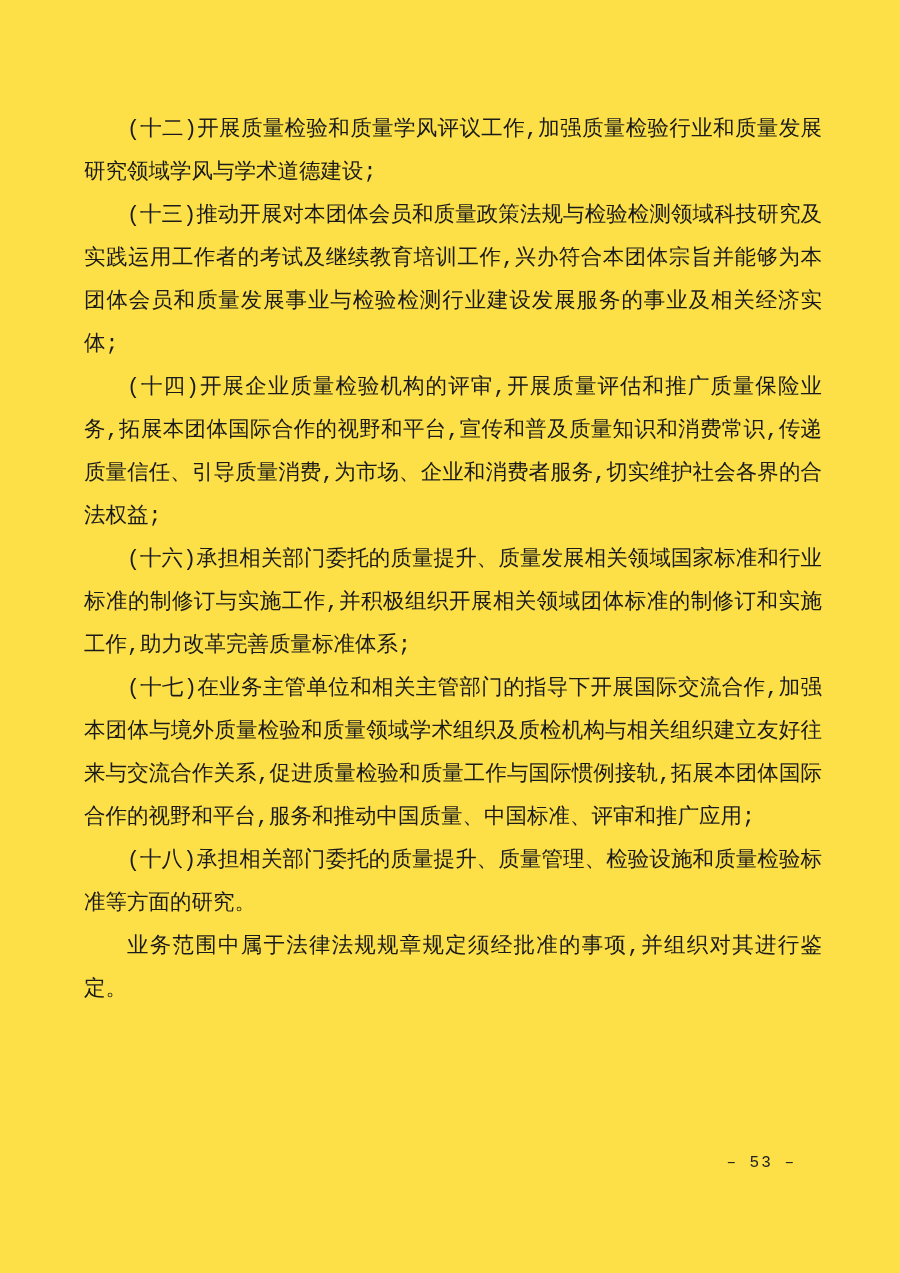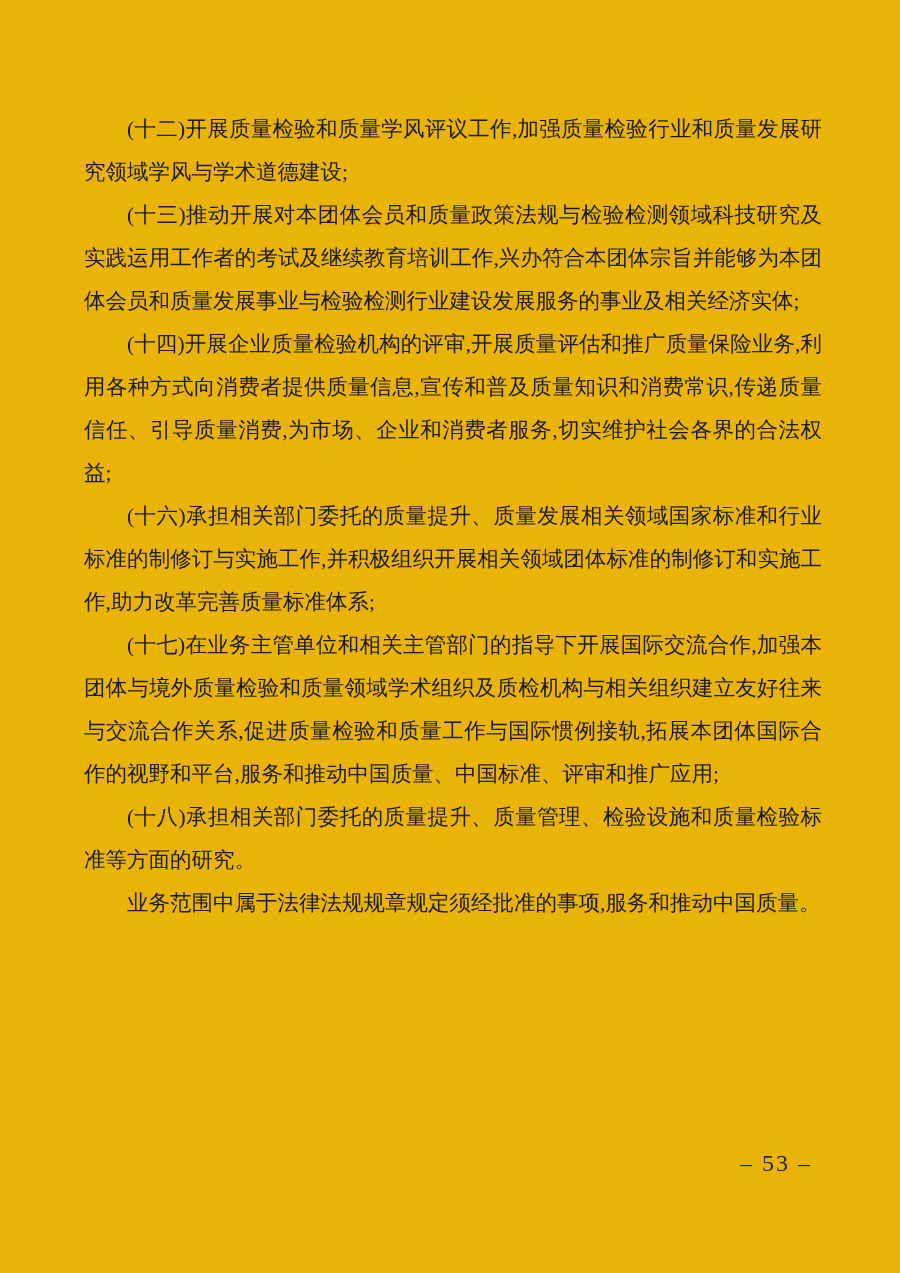--- a/index.html
+++ b/index.html
@@ -9,58 +9,59 @@
   body {
     width: 900px;
     height: 1273px;
     background: #ffffff;
     font-family: "Liberation Serif", "DejaVu Serif", serif;
   }
   .page {
     position: relative;
     width: 900px;
     height: 1273px;
-    background: #eab308;
+    background: #fde047;
     overflow: hidden;
+    font-family: Liberation Mono, monospace;
   }
   .content {
     position: absolute;
     left: 84px;
     top: 108px;
     width: 738px;
   }
   .para {
     margin: 0;
     font-size: 21.5px;
     line-height: 43px;
     color: #1a1a1a;
     text-align: justify;
     text-justify: inter-ideograph;
     text-indent: 2em;
     font-weight: 400;
     word-break: break-all;
   }
   .page-number {
     position: absolute;
-    right: 88px;
+    right: 104px;
     top: 1150px;
-    font-size: 24px;
+    font-size: 16px;
     line-height: 26px;
     color: #222222;
     letter-spacing: 2px;
     text-align: right;
   }
 </style>
 </head>
 <body>
 
 <div class="page">
   <div class="content">
     <p class="para">(十二)开展质量检验和质量学风评议工作,加强质量检验行业和质量发展研究领域学风与学术道德建设;</p>
     <p class="para">(十三)推动开展对本团体会员和质量政策法规与检验检测领域科技研究及实践运用工作者的考试及继续教育培训工作,兴办符合本团体宗旨并能够为本团体会员和质量发展事业与检验检测行业建设发展服务的事业及相关经济实体;</p>
-    <p class="para">(十四)开展企业质量检验机构的评审,开展质量评估和推广质量保险业务,利用各种方式向消费者提供质量信息,宣传和普及质量知识和消费常识,传递质量信任、引导质量消费,为市场、企业和消费者服务,切实维护社会各界的合法权益;</p>
+    <p class="para">(十四)开展企业质量检验机构的评审,开展质量评估和推广质量保险业务,拓展本团体国际合作的视野和平台,宣传和普及质量知识和消费常识,传递质量信任、引导质量消费,为市场、企业和消费者服务,切实维护社会各界的合法权益;</p>
     <p class="para">(十六)承担相关部门委托的质量提升、质量发展相关领域国家标准和行业标准的制修订与实施工作,并积极组织开展相关领域团体标准的制修订和实施工作,助力改革完善质量标准体系;</p>
     <p class="para">(十七)在业务主管单位和相关主管部门的指导下开展国际交流合作,加强本团体与境外质量检验和质量领域学术组织及质检机构与相关组织建立友好往来与交流合作关系,促进质量检验和质量工作与国际惯例接轨,拓展本团体国际合作的视野和平台,服务和推动中国质量、中国标准、评审和推广应用;</p>
     <p class="para">(十八)承担相关部门委托的质量提升、质量管理、检验设施和质量检验标准等方面的研究。</p>
-    <p class="para">业务范围中属于法律法规规章规定须经批准的事项,服务和推动中国质量。</p>
+    <p class="para">业务范围中属于法律法规规章规定须经批准的事项,并组织对其进行鉴定。</p>
   </div>
   <div class="page-number">– 53 –</div>
 </div>
 
 </body></html>

